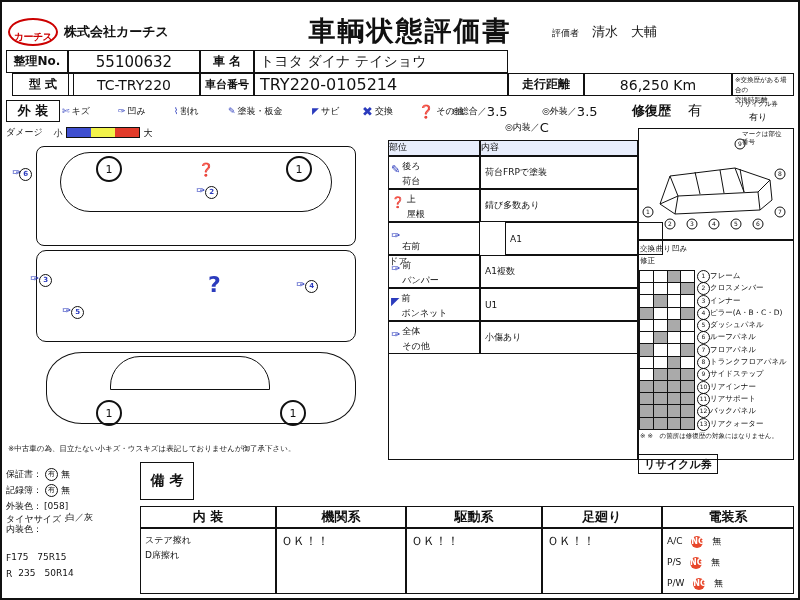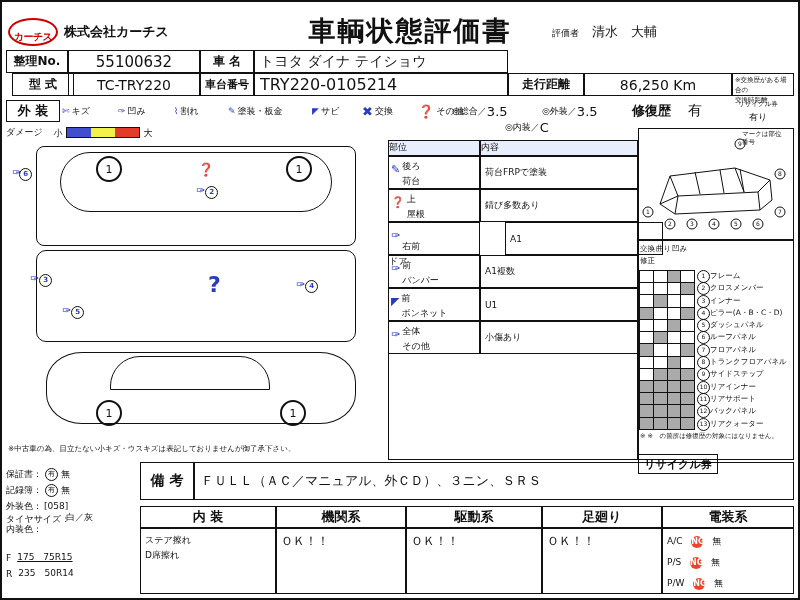--- a/index.html
+++ b/index.html
@@ -365,29 +365,28 @@
     <span>外装色：</span>
       <span style="margin-left:2px;">[058]</span>
   </div>
   <div class="bx sm lft" style="left:6px;top:522px;width:130px;height:14px;">
     <span>内装色：</span>
   </div>
   <div class="bx sm lft" style="left:66px;top:510px;width:70px;height:14px;">白／灰</div>
   <div class="bx sm lft" style="left:6px;top:512px;width:130px;height:14px;">タイヤサイズ：</div>
   <div class="bx sm lft" style="left:6px;top:550px;width:140px;height:15px;">
     <span>F</span>
-      <span style="margin-left:6px;text-decoration:underline;">175　75R15</span>
+      <span style="">175　75R15</span>
   </div>
   <div class="bx sm lft" style="left:6px;top:566px;width:140px;height:15px;">
     <span>R</span>
       <span style="margin-left:6px;">235　50R14</span>
   </div>
 
   <div class="bx bd ctr lbl" style="left:140px;top:462px;width:54px;height:38px;font-size:14px;">備 考</div>
-  <div class="bx bd lft" style="left:194px;top:462px;width:600px;height:38px;padding-left:6px;font-size:13px;">ＦＵＬＬ（ＡＣ／マニュアル、外ＣＤ）、３ニン、ＳＲＳ</div>
 
   <div class="bx bd ctr lbl" style="left:140px;top:506px;width:136px;height:22px;font-size:13px;">内 装</div>
   <div class="bx bd ctr lbl" style="left:276px;top:506px;width:130px;height:22px;font-size:13px;">機関系</div>
   <div class="bx bd ctr lbl" style="left:406px;top:506px;width:136px;height:22px;font-size:13px;">駆動系</div>
   <div class="bx bd ctr lbl" style="left:542px;top:506px;width:120px;height:22px;font-size:13px;">足廻り</div>
   <div class="bx bd ctr lbl" style="left:662px;top:506px;width:132px;height:22px;font-size:13px;">電装系</div>
 
   <div class="bx bd" style="left:140px;top:528px;width:136px;height:66px;padding:4px;">
     <div class="sm" style="line-height:15px;">ステア擦れ</div>
     <div class="sm" style="line-height:15px;">D席擦れ</div>

